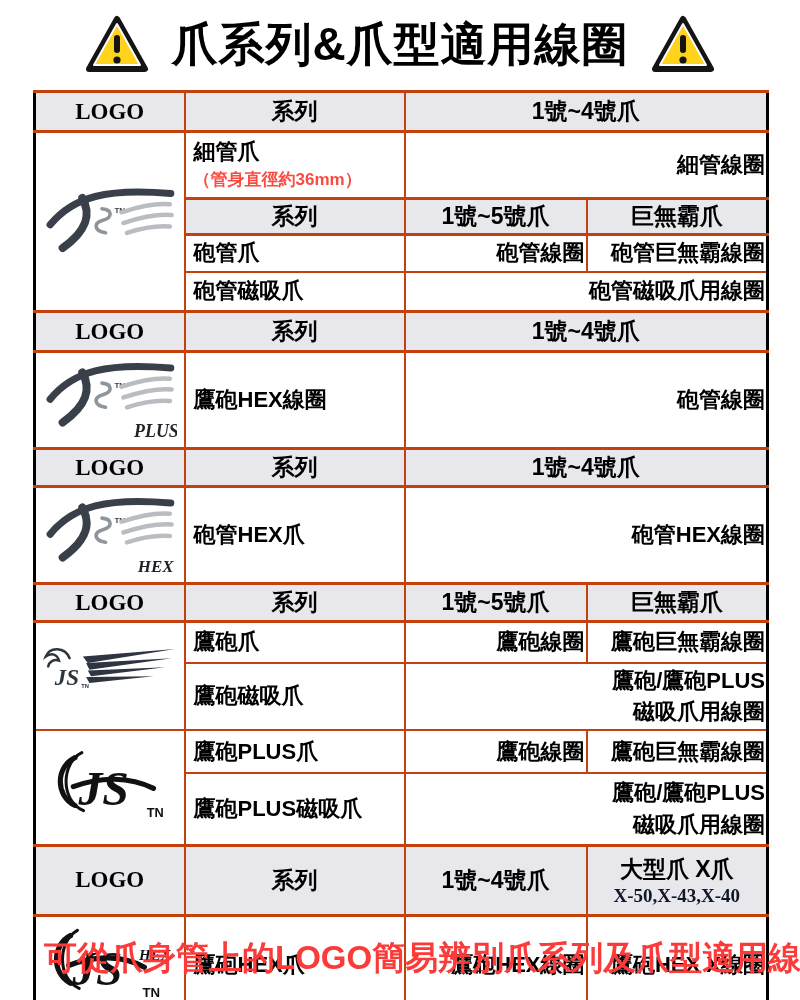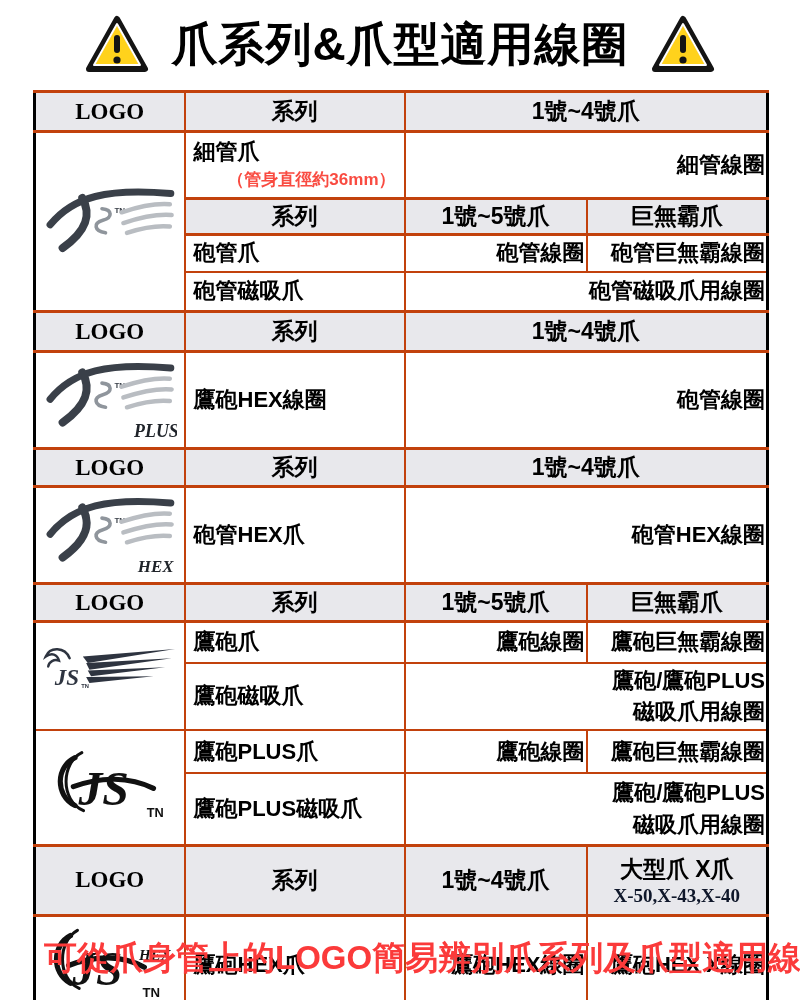--- a/index.html
+++ b/index.html
@@ -27,21 +27,21 @@
   }
   tr.hd td{
     background:#e8e8ec;text-align:center;font-size:23px;border-top-width:3px;border-bottom-width:3px;
   }
   td.logo-label{
     font-family:"Liberation Serif",serif;font-weight:normal;font-size:26px;
   }
   td.name{text-align:left;padding:2px 8px;font-size:23px;}
   td.coil{text-align:right;}
   td.logo-cell{text-align:center;}
-  .note{color:#f94b41;font-size:17px;font-weight:bold;line-height:1.5;text-align:right;}
+  .note{color:#f94b41;font-size:17px;font-weight:bold;line-height:1.5;}
   .bighead{font-size:23px;font-weight:bold;}
   .xmodels{color:#0f172a;font-size:19px;font-weight:bold;font-family:"Liberation Serif",serif;}
   .coil .l1,.coil .l2{display:block;line-height:1.45;}
   .footer-note{
     position:absolute;top:936px;left:0;width:800px;text-align:left;
     color:#fb3a3a;font-weight:900;font-size:33px;letter-spacing:0px;margin-left:44px;
   }
   svg text{font-weight:bold;}
 </style>
 </head>

